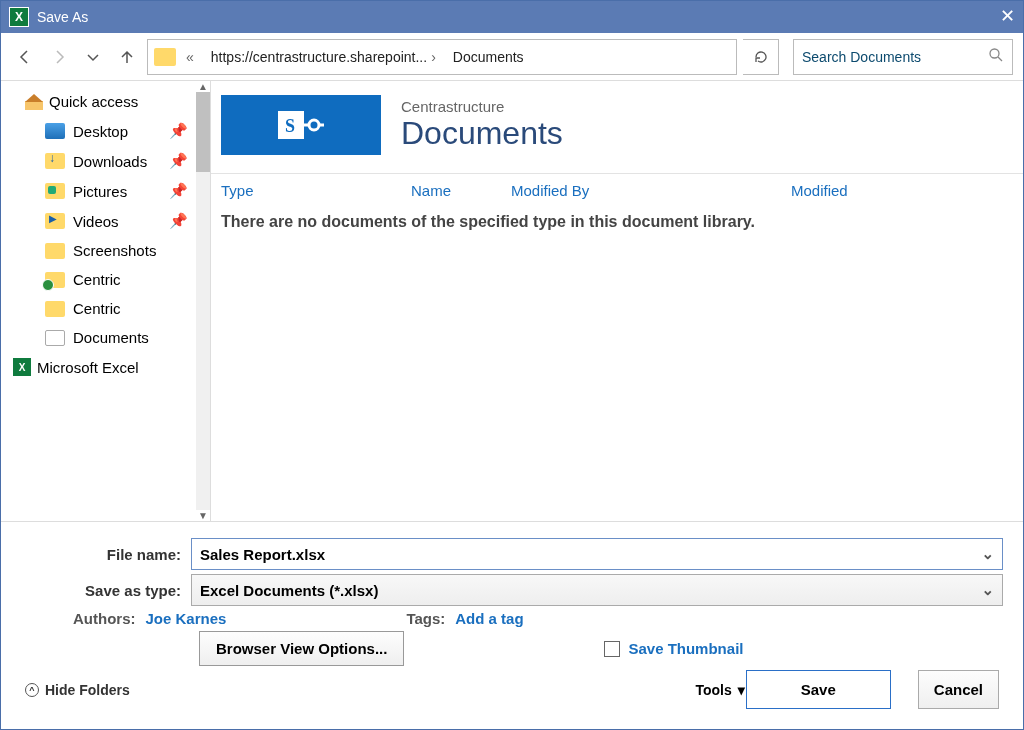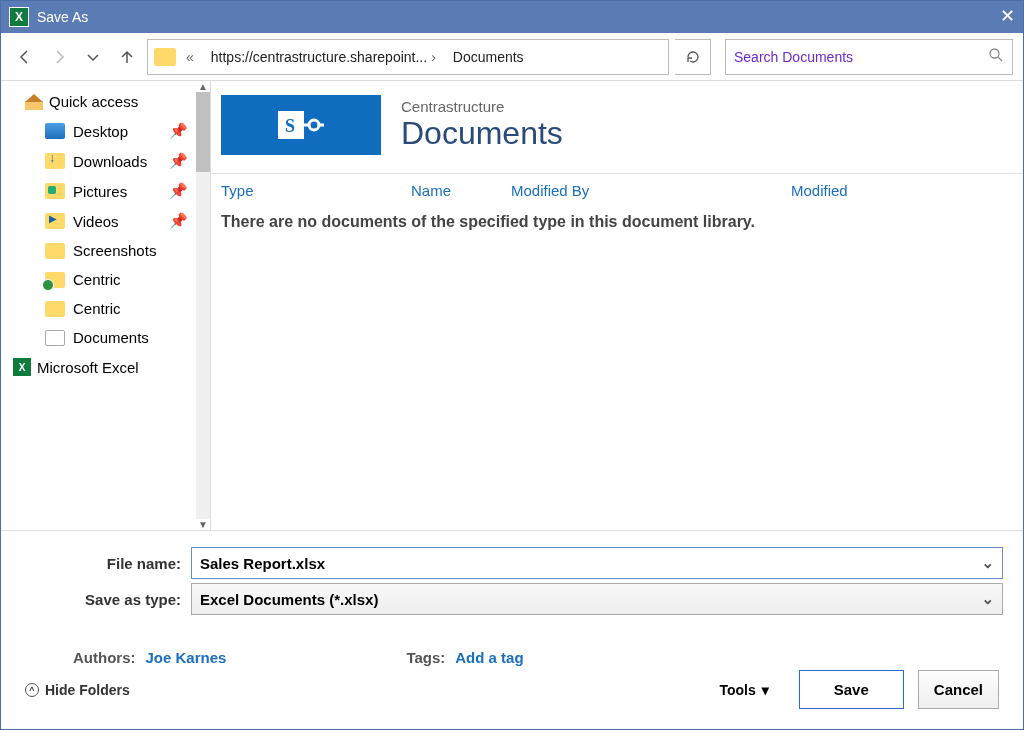--- a/index.html
+++ b/index.html
@@ -13,21 +13,21 @@
 .titlebar .close { position: absolute; right: 8px; top: 4px; font-size: 18px; cursor: pointer; }
 
 .navbar { height: 48px; display: flex; align-items: center; padding: 6px 10px; gap: 6px; border-bottom: 1px solid #ddd; }
 .navbtn { width: 28px; height: 28px; display: flex; align-items: center; justify-content: center; color: #555; cursor: pointer; }
 .navbtn svg { width: 16px; height: 16px; }
 .addressbar { flex: 1; height: 36px; border: 1px solid #bbb; display: flex; align-items: center; padding: 0 6px; background: #fff; }
 .addressbar .folder-icon { width: 22px; height: 18px; background: #ffd96a; border-radius: 2px; margin-right: 6px; flex-shrink:0; }
 .addressbar .chevron { color: #666; margin: 0 4px; }
 .addressbar .crumb { color: #222; white-space: nowrap; padding-left: 13px; }
 .refresh { width: 36px; height: 36px; border: 1px solid #bbb; border-left: none; display:flex; align-items:center; justify-content:center; }
-.searchbox { width: 288px; height: 36px; border: 1px solid #bbb; display: flex; align-items: center; padding: 0 8px; color: #6d28d9; margin-left: 8px; justify-content: space-between; }
+.searchbox { width: 220px; height: 36px; border: 1px solid #bbb; display: flex; align-items: center; padding: 0 8px; color: #0c4a6e; margin-left: 8px; justify-content: space-between; }
 .searchbox .mag { color: #999; }
 
 .body { flex: 1; display: flex; overflow: hidden; }
 .sidebar { width: 210px; border-right: 1px solid #ddd; overflow-y: auto; padding-top: 6px; position: relative; }
 .scroll-hint { position:absolute; right:0; top:0; width:14px; height:100%; display:flex; flex-direction:column; align-items:center; }
 .scroll-hint .up, .scroll-hint .dn { font-size:10px; color:#666; cursor:pointer; }
 .scroll-hint .track { flex:1; width:14px; background:#f0f0f0; position:relative; }
 .scroll-hint .thumb { position:absolute; top:0; left:0; width:14px; height:80px; background:#c0c0c0; }
 .side-group { font-size: 15px; display: flex; align-items: center; padding: 6px 8px 6px 24px; gap: 6px; cursor:pointer; }
 .side-item { font-size: 15px; display: flex; align-items: center; padding: 6px 8px 6px 44px; gap: 8px; cursor:pointer; }
@@ -62,33 +62,33 @@
 .col-mod { flex:1; }
 .empty-msg { padding: 6px 10px; color:#444; font-size:16px;font-weight:bold; }
 
 .bottom { border-top: 1px solid #ddd; padding: 16px 20px 12px 20px; display:flex; flex-direction:column; gap:4px;font-weight:bold; }
 .row { display:flex; align-items:center; gap:10px; }
 .row .label { width: 160px; text-align: right; color:#333; font-size:15px; }
 .combo { flex:1; height:32px; border:1px solid #6a8fc7; background:#fff; padding:0 8px; display:flex; align-items:center; justify-content:space-between; font-size:15px; }
 .combo.sel { border:1px solid #aaa; background:linear-gradient(#f8f8f8,#eee); }
 .combo .caret { color:#555; }
 .meta-row { display:flex; padding-left: 52px; gap: 180px; font-size:15px; }
-.meta-pair { display:flex; gap:10px; align-items:center;margin-top:30px;}
+.meta-pair { display:flex; gap:10px; align-items:center;}
 .meta-pair .k { color:#555; }
 .meta-pair .v { color:#1a6fbf; cursor:pointer;}
 .opts-row { display:flex; align-items:center; padding-left: 178px; gap: 200px; }
 .btn-outline { border:1px solid #999; background:linear-gradient(#fdfdfd,#efefef); padding:8px 16px; font-size:15px; cursor:pointer; }
 .chk-row { display:flex; align-items:center; gap:8px; color:#1a6fbf; font-size:15px; }
 .chk { width:16px; height:16px; border:1px solid #666; background:#fff; }
 .footer { display:flex; align-items:center; padding: 0 4px 8px 4px; }
 .hide-folders { display:flex; align-items:center; gap:6px; color:#333; cursor:pointer; font-size:14px; }
 .hide-folders .circ { width:14px; height:14px; border:1px solid #555; border-radius:50%; display:flex; align-items:center; justify-content:center; font-size:9px;}
 .footer .spacer { flex:1; }
-.tools { display:flex; align-items:center; gap:6px; margin-right:30px; cursor:pointer; }
-.btn-primary { border:1px solid #2a6fc7; background:#fff; padding: 10px 34px; font-size:15px; cursor:pointer; margin-right:14px; }
+.tools { display:flex; align-items:center; gap:6px; margin-right:1px; cursor:pointer; }
+.btn-primary { border:1px solid #2a6fc7; background:#fff; padding: 10px 54px; font-size:15px; cursor:pointer; margin-right:27px; }
 .btn-cancel  { border:1px solid #aaa; background:linear-gradient(#fdfdfd,#efefef); padding: 10px 15px; font-size:15px; cursor:pointer; }
 </style>
 </head>
 <body>
 
 <div class="window">
 
   <div class="titlebar">
     <div class="app-icon">X</div>
     <div class="title">Save As</div>
@@ -239,20 +239,27 @@
     <div class="meta-row">
       <div class="meta-pair">
         <span class="k">Authors:</span>
         <span class="v">Joe Karnes</span>
       </div>
       <div class="meta-pair">
         <span class="k">Tags:</span>
         <span class="v">Add a tag</span>
       </div>
     </div>
+    <div class="opts-row">
+      <div class="btn-outline">Browser View Options...</div>
+      <div class="chk-row">
+        <div class="chk"></div>
+        <span>Save Thumbnail</span>
+      </div>
+    </div>
     <div class="footer">
       <div class="hide-folders">
         <div class="circ">^</div>
         <span>Hide Folders</span>
       </div>
       <div class="spacer"></div>
       <div class="tools">
         <span>Tools</span>
         <span>▾</span>
       </div>

